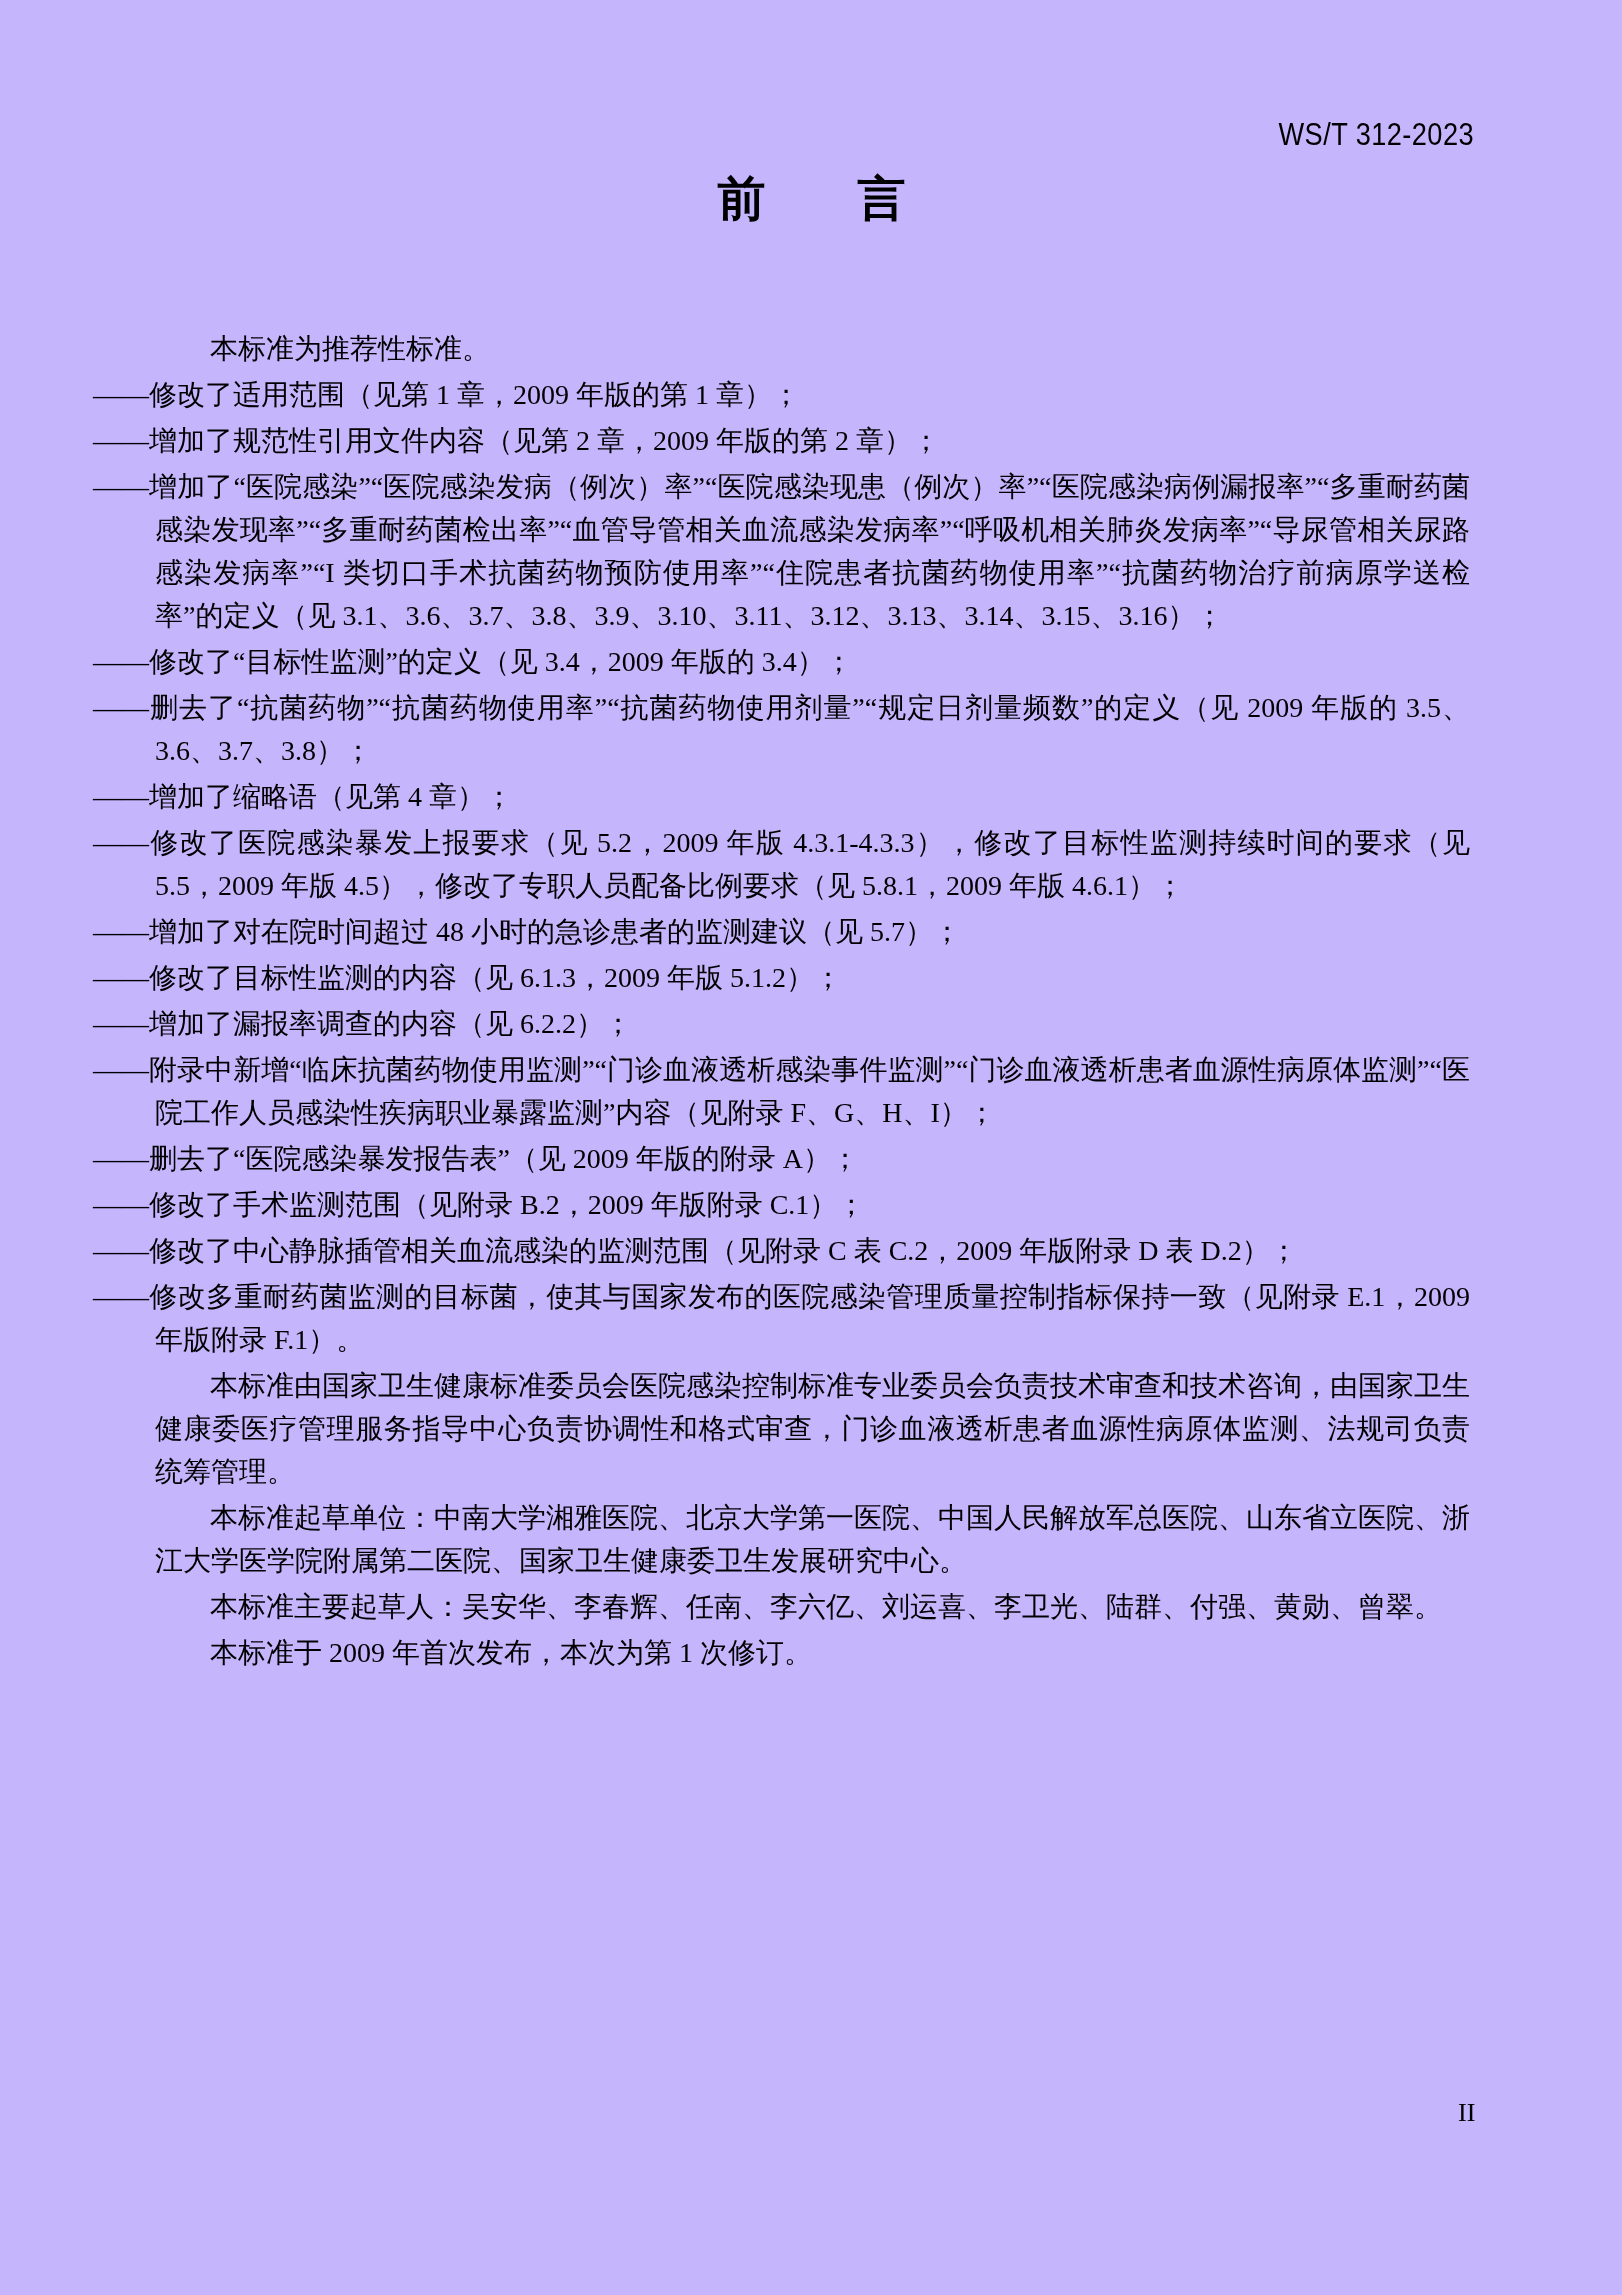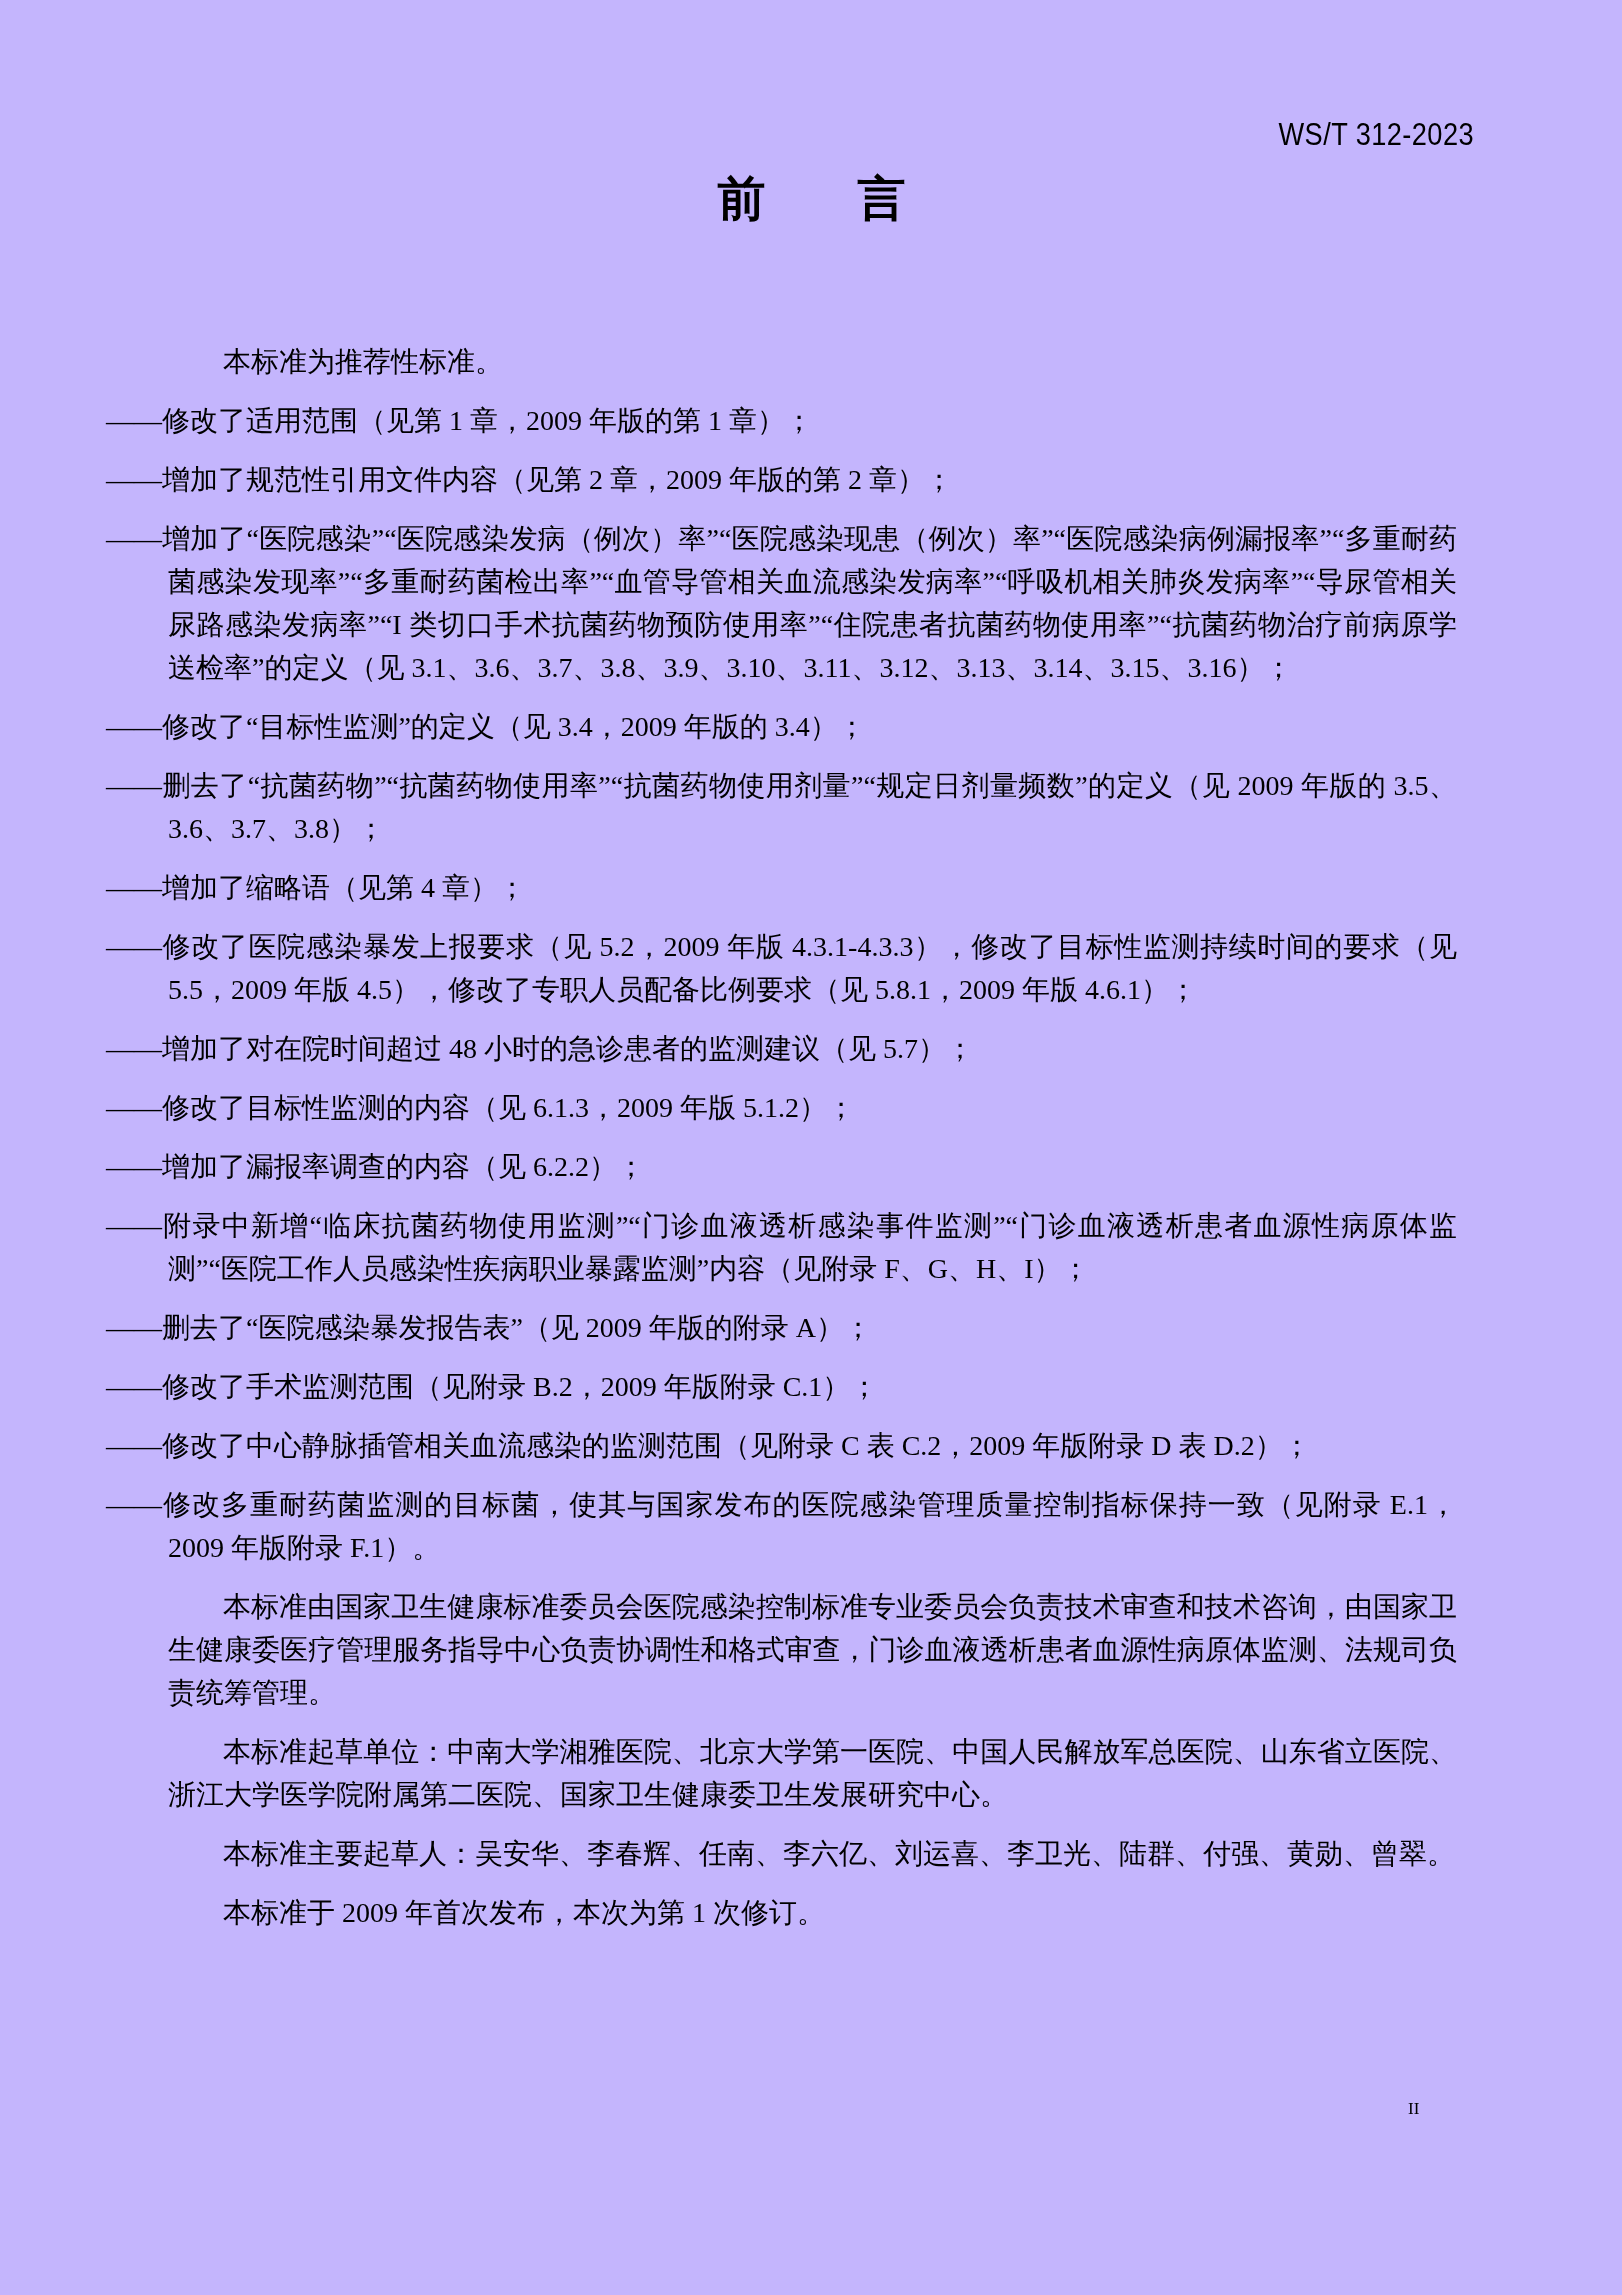--- a/index.html
+++ b/index.html
@@ -46,35 +46,35 @@
     position: absolute;
     left: 152px;
     top: 324px;
     width: 1321px;
     font-size: 28px;
     line-height: 43px;
     text-align: justify;
     text-justify: inter-ideograph;
   }
   .body-block p {
-    margin: 16px;
+    margin: 3px;
     padding: 0;
   }
   .para-indent {
     text-indent: 55px;
   }
   .change-item {
     padding-left: 108px;
     text-indent: -62px;
   }
   .page-number {
     position: absolute;
     top: 2100px;
-    left: 1408px;
-    font-size: 17px;
+    left: 1458px;
+    font-size: 26px;
     line-height: 1;
     font-family: "Liberation Serif", "DejaVu Serif", serif;
   }
 </style>
 </head>
 <body>
 
 <div class="page">
 
   <div class="header">WS/T 312-2023</div>

